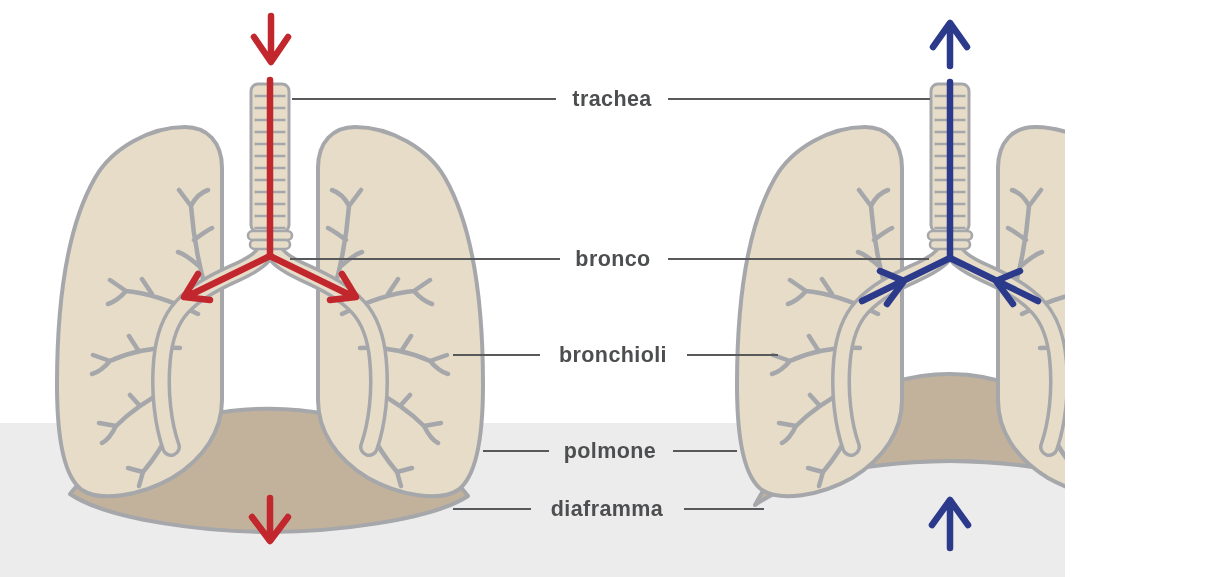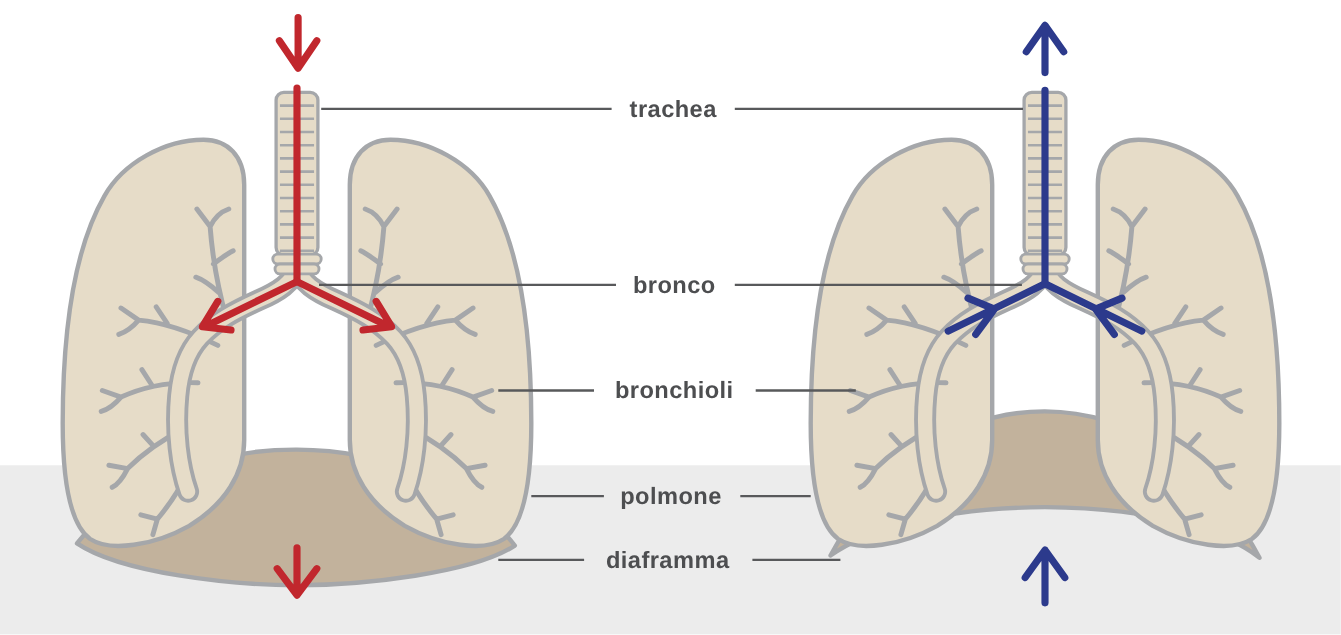--- a/index.html
+++ b/index.html
@@ -1,16 +1,16 @@
 <!DOCTYPE html>
 <html><head>
 <meta charset="utf-8">
 <style>
   html,body{margin:0;padding:0;background:#ffffff;}
-  .stage{width:1219px;height:577px;position:relative;background:#ffffff;overflow:hidden;}
+  .stage{width:1065px;height:577px;position:relative;background:#ffffff;overflow:hidden;}
   svg{display:block;}
   .label-text{
     font-family:"Liberation Sans",sans-serif;
     font-weight:700;
     font-size:21.5px;
     fill:#4d4e50;
     letter-spacing:.4px;
     text-anchor:middle;
   }
   .lead-line{stroke:#58595b;stroke-width:2.2;fill:none;}

